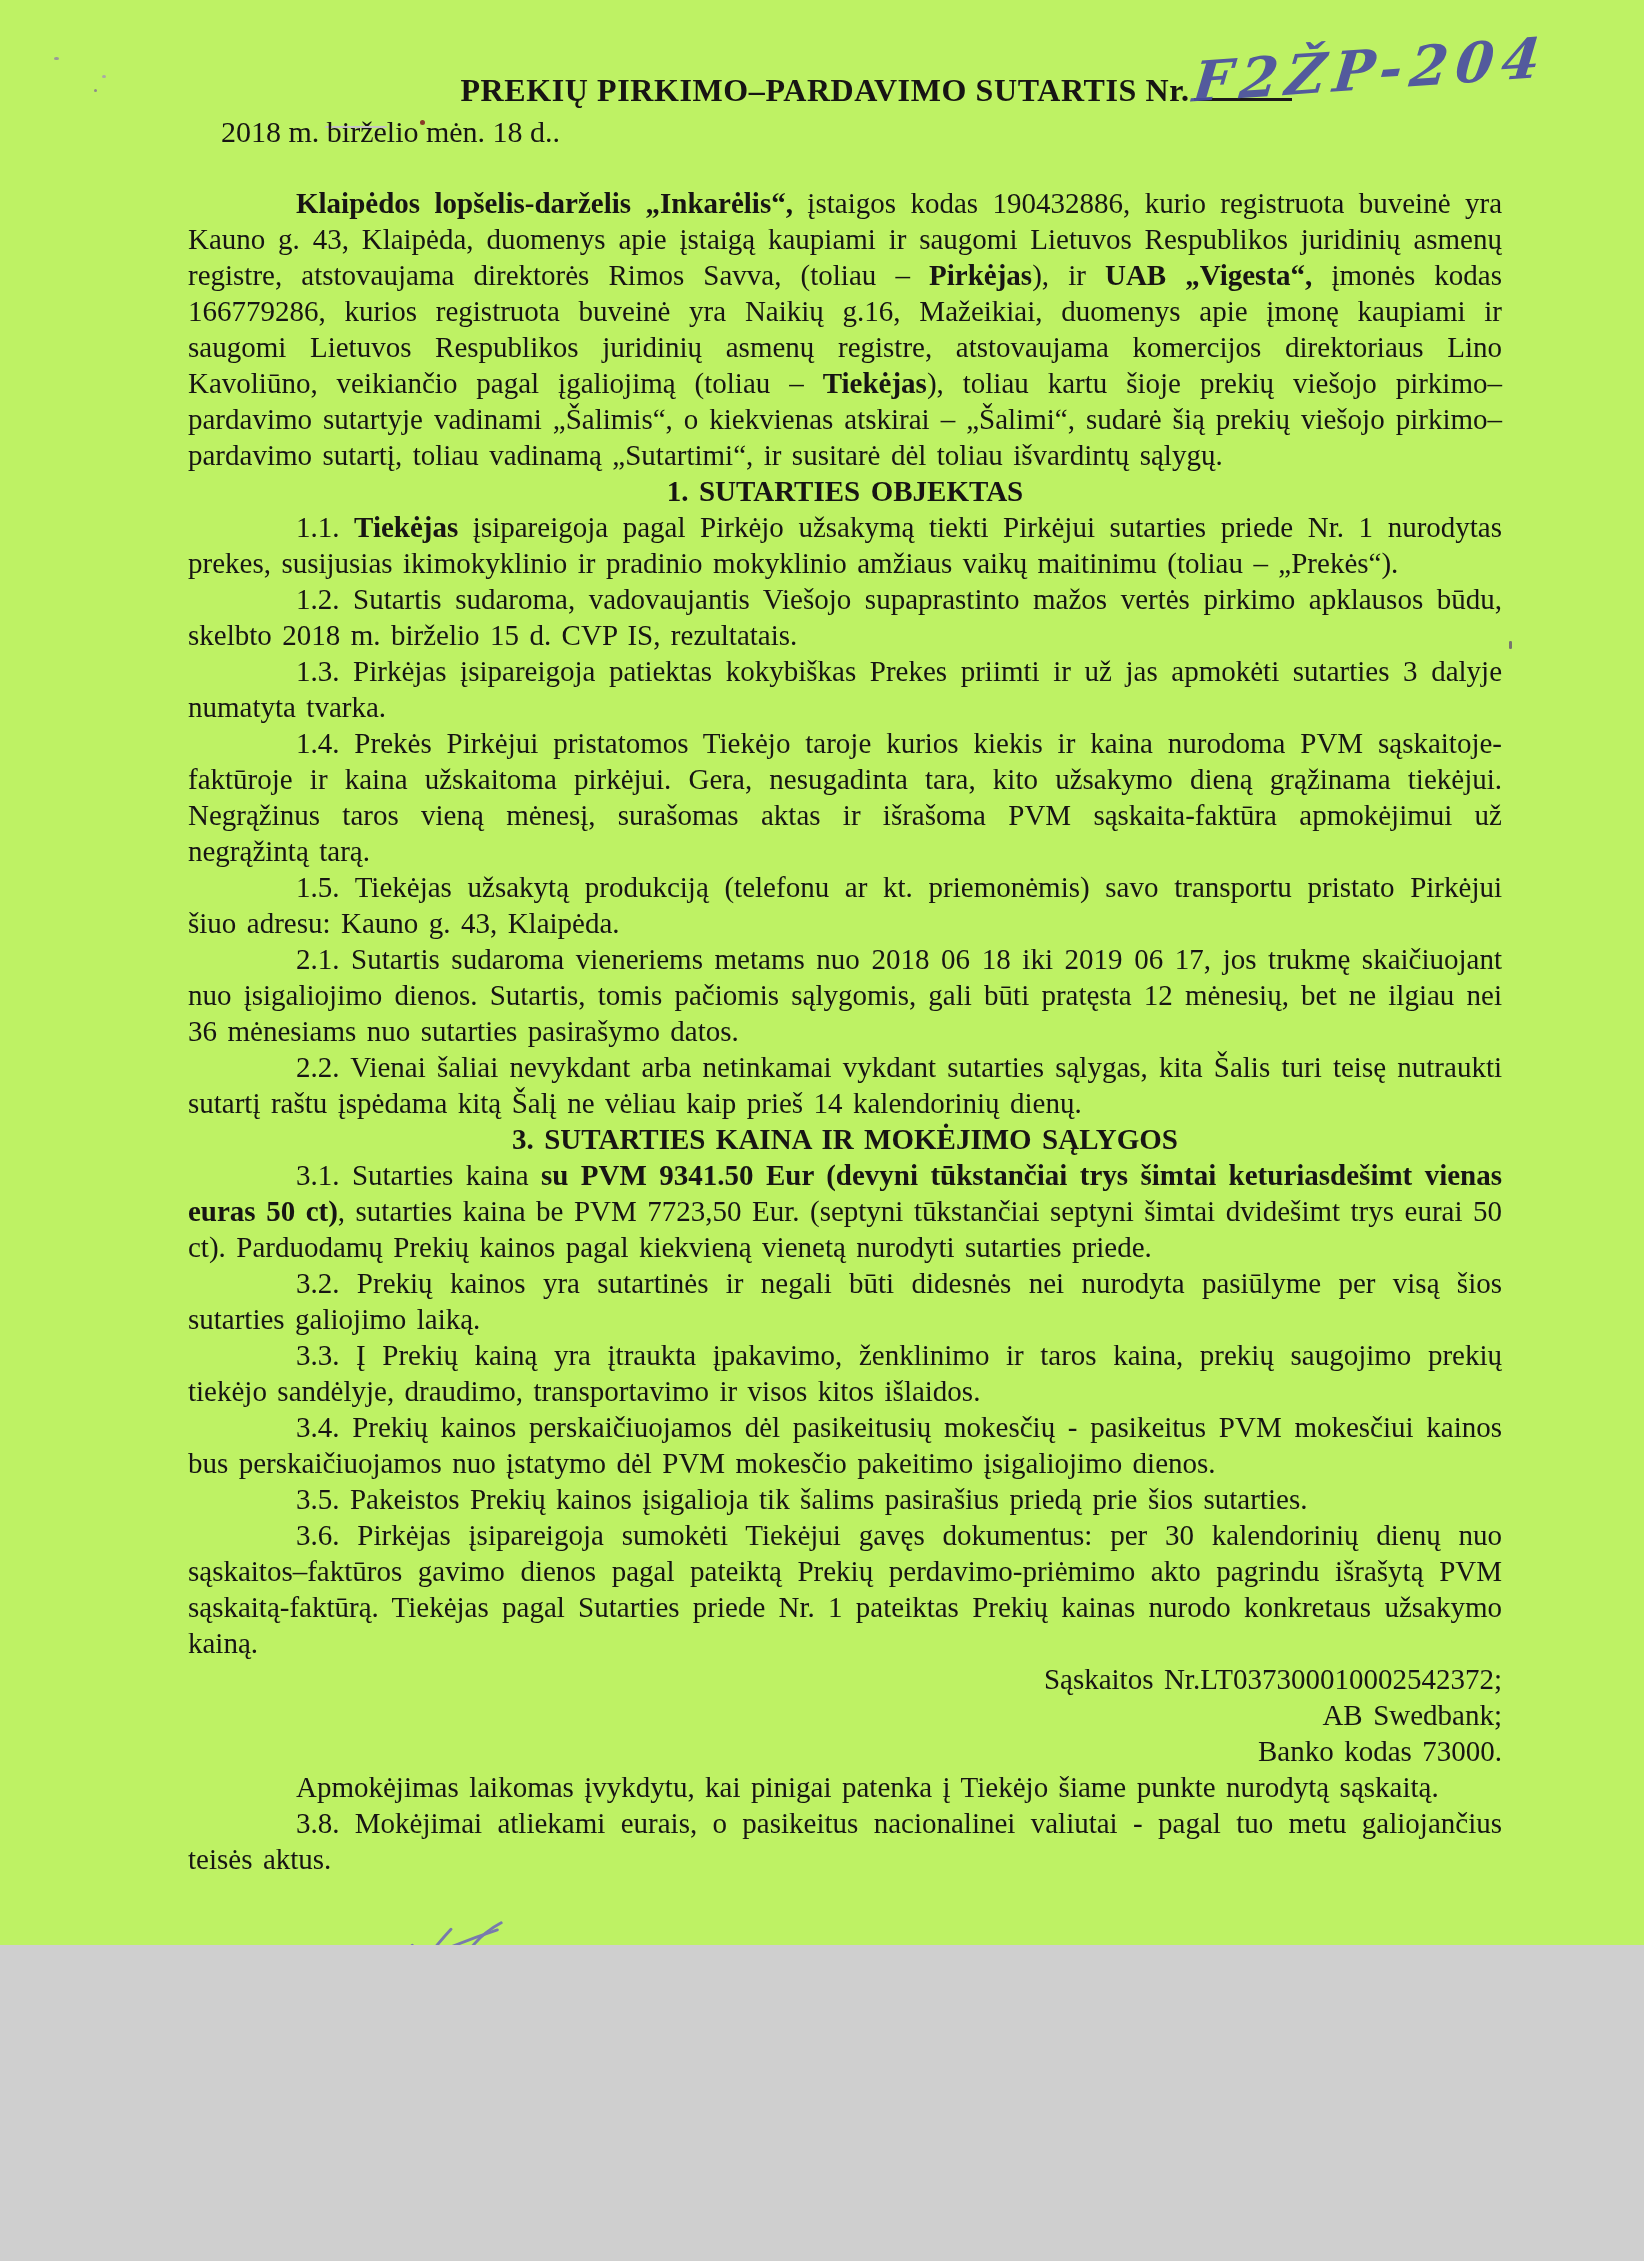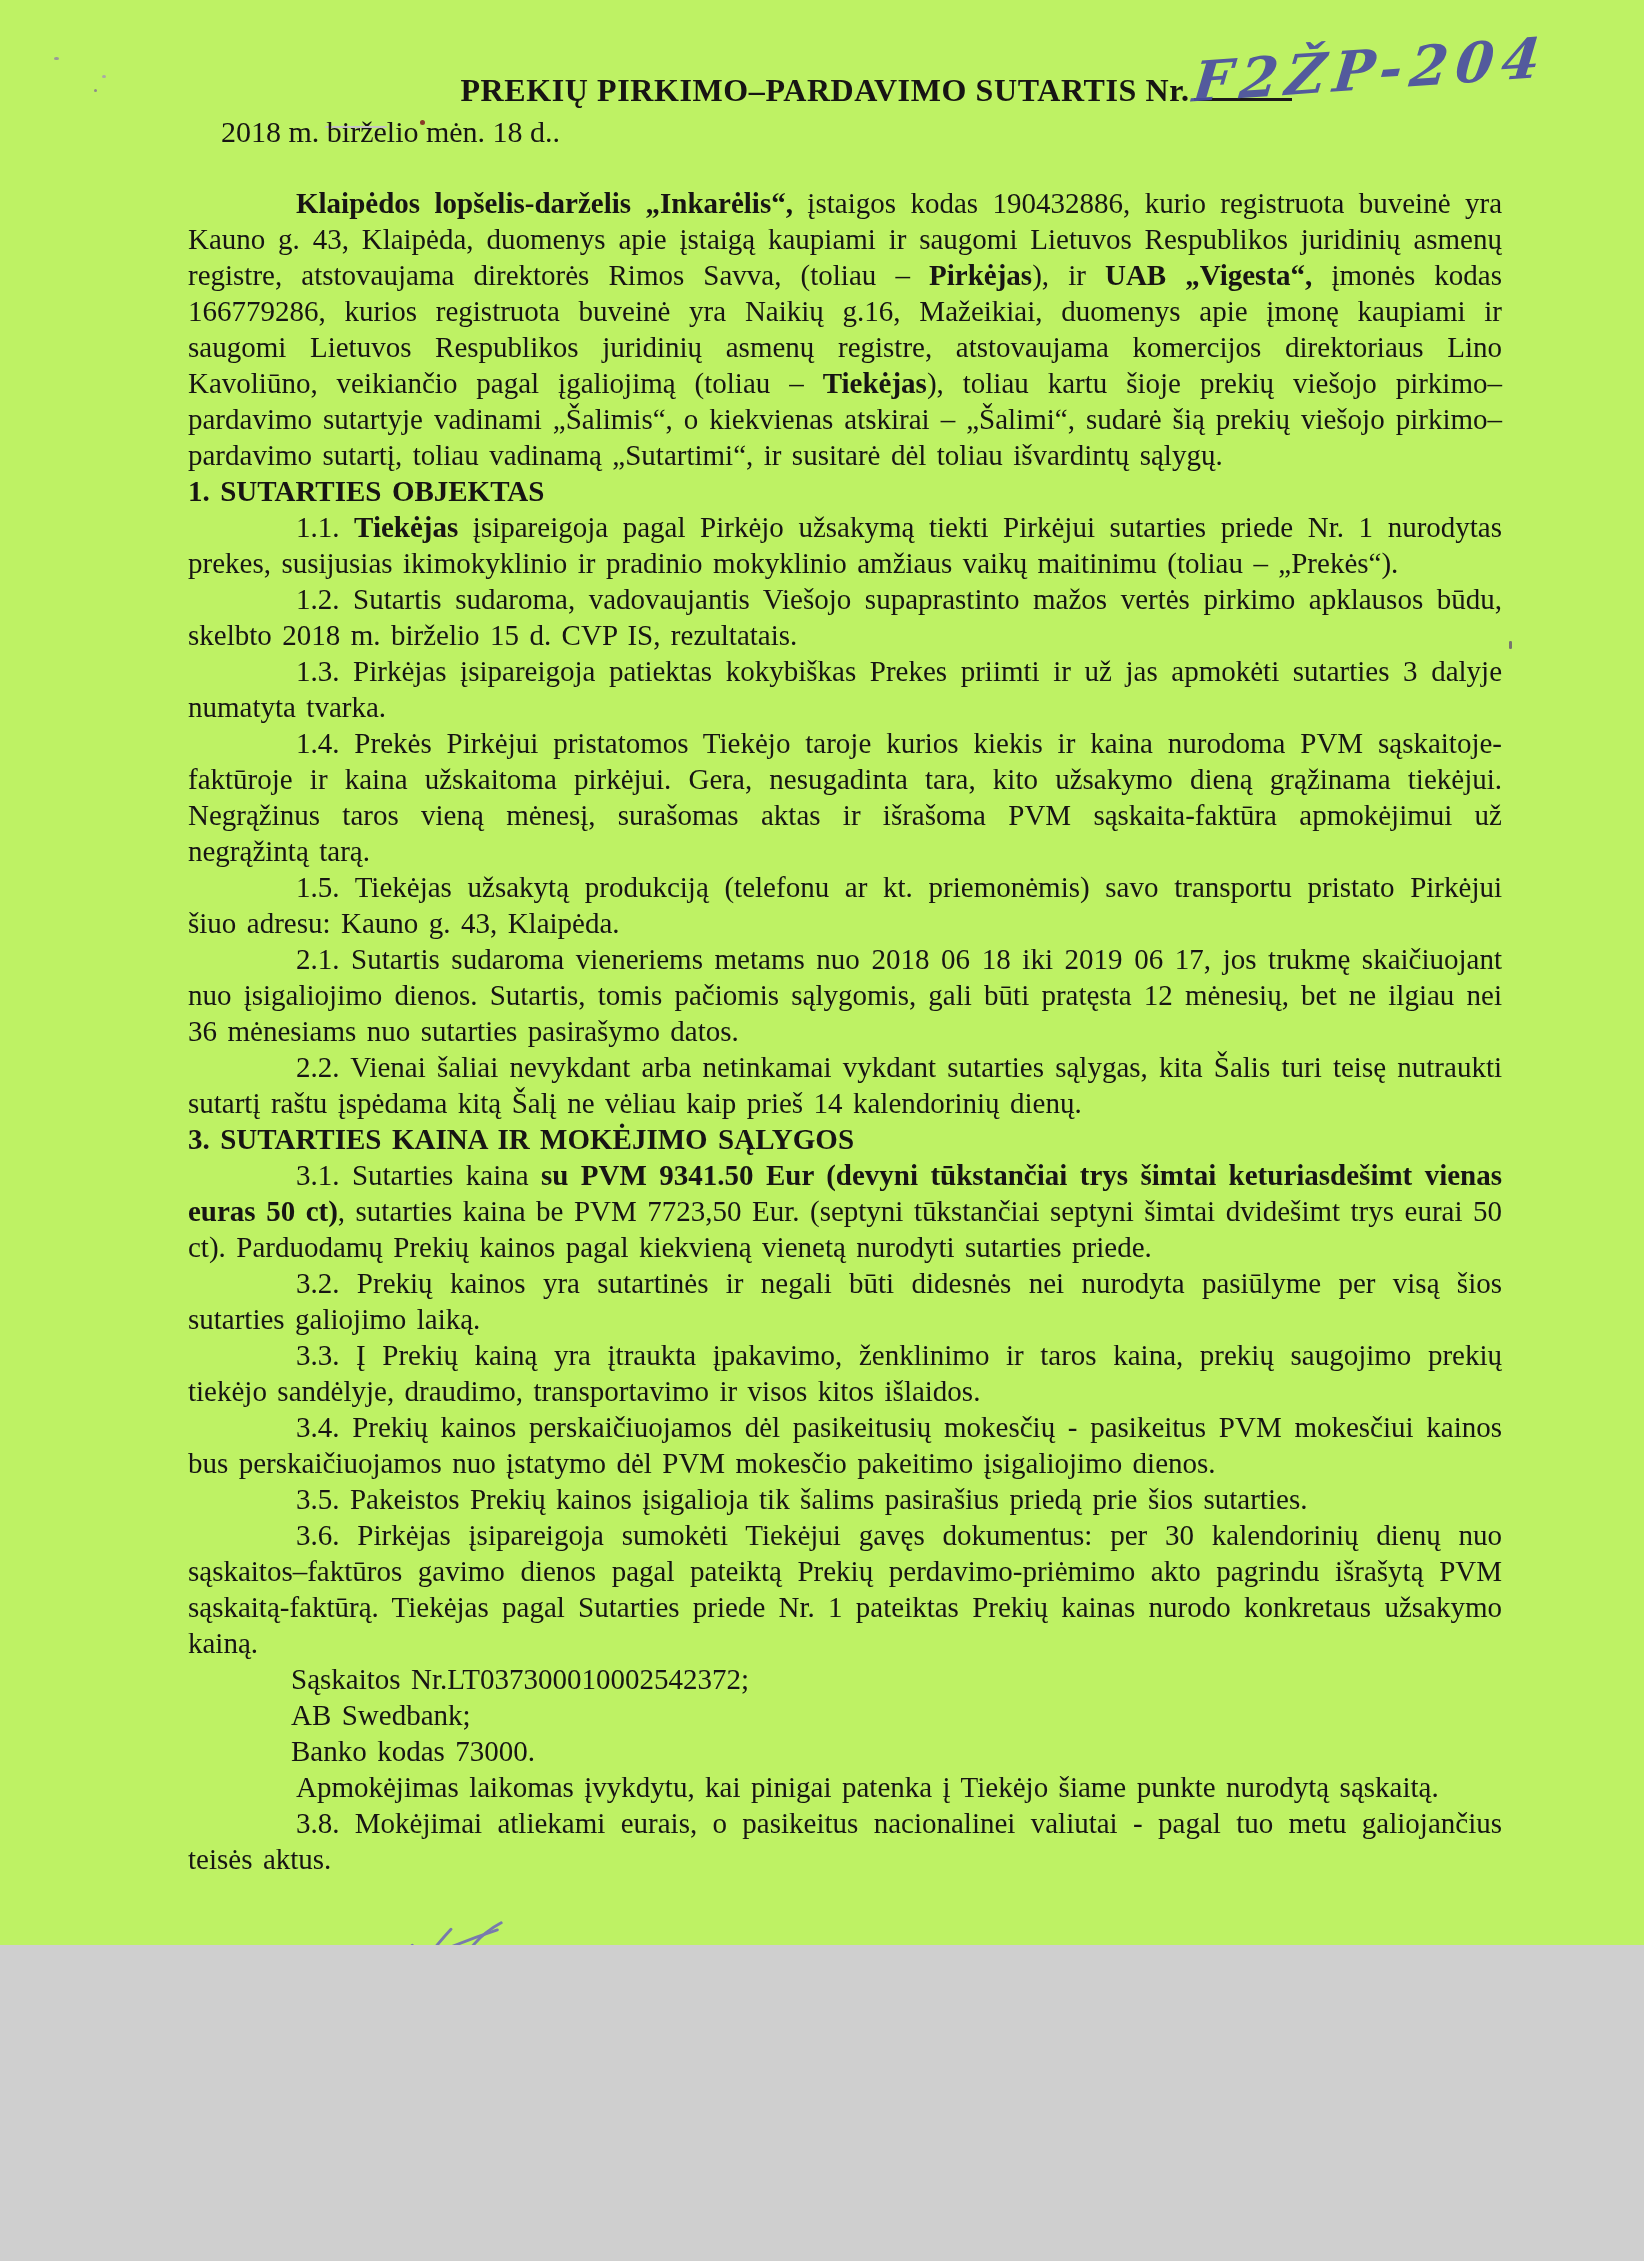--- a/index.html
+++ b/index.html
@@ -39,27 +39,28 @@
   #doc-body{
     margin-top:35px;
     font-size:29px;
     line-height:36px;
     text-align:justify;
     word-spacing:3.2px;
   }
   #doc-body p.para{margin:0;text-indent:108px;}
   #doc-body .h{
     font-weight:bold;
+    text-align:center;
     text-indent:0;
     margin:0;
   }
   #doc-body .bank{
     margin:0;
     padding-left:103px;
-    text-align:left;
+    text-align:right;
   }
   b{font-weight:bold;}
   
   .hand-nr{
     position:absolute;
     left:1193px;top:37px;
     font-family:"DejaVu Serif", serif;
     font-style:italic;
     font-weight:bold;
     font-size:55px;

